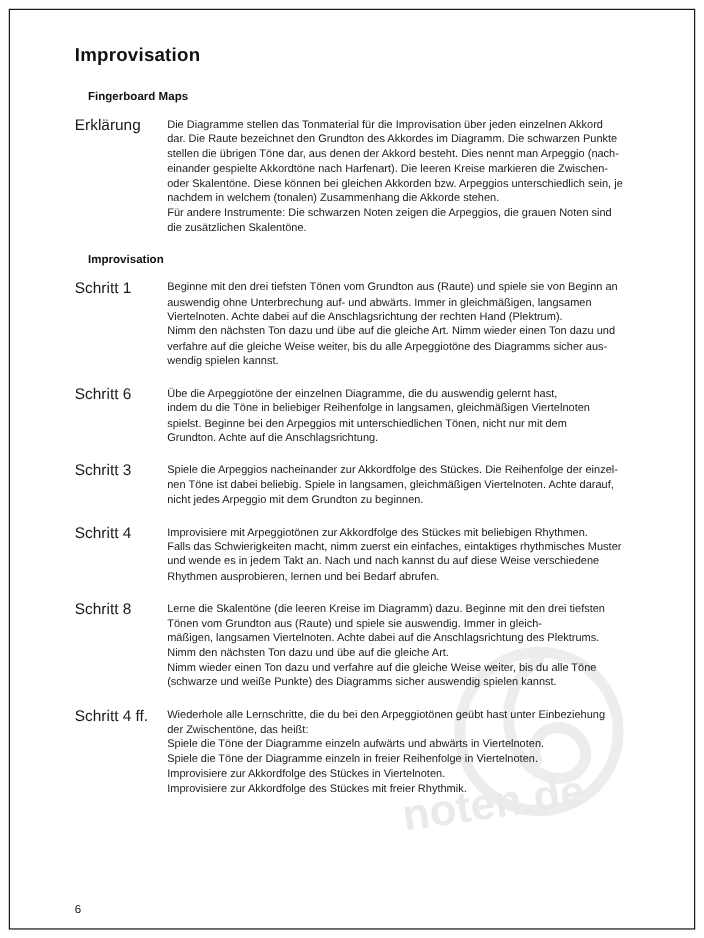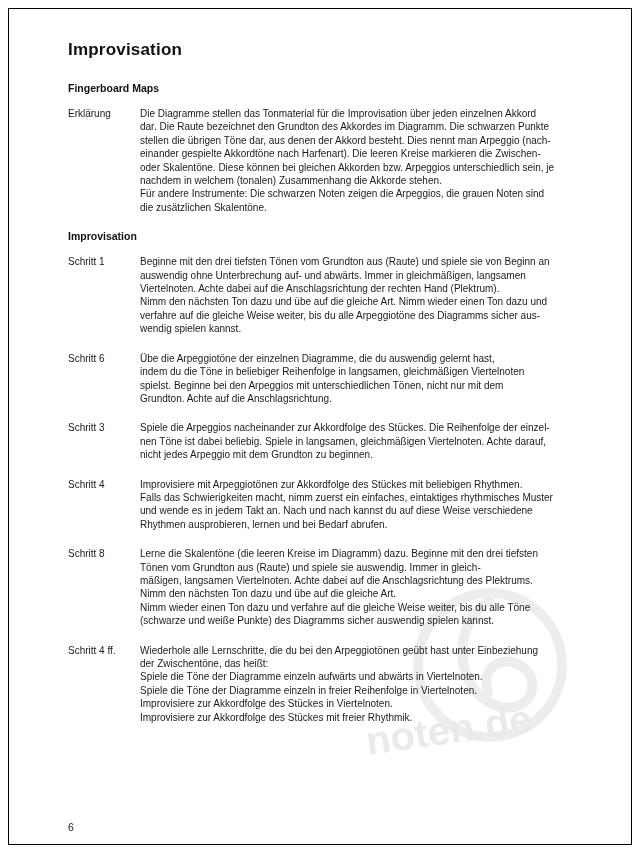--- a/index.html
+++ b/index.html
@@ -34,44 +34,45 @@
   h1.page-title {
     font-size: 17px;
     font-weight: bold;
     letter-spacing: 0.2px;
     margin: 0 0 22px 0;
     color: #111111;
   }
   h2.section-heading {
     font-size: 10.5px;
     font-weight: bold;
-    margin: 0 0 13px 0;
+    margin: 0 0 13px 12px;
     color: #111111;
   }
   h2.section-heading.second {
     margin-top: 15px;
   }
   .entry {
     display: flex;
     align-items: flex-start;
     margin: 0 0 16px 0;
   }
   .entry-label {
     flex: 0 0 72px;
-    font-size: 10px;
+    font-size: 14px;
     line-height: 13.4px;
     color: #1a1a1a;
   }
   .entry-text {
     flex: 1 1 auto;
     font-size: 10px;
     line-height: 13.4px;
     white-space: pre-line;
     color: #1a1a1a;
     max-width: 470px;
+    margin-left: 12px;
   }
   .page-number {
     position: absolute;
     left: 68px;
     bottom: 20px;
     font-size: 10.5px;
     color: #1a1a1a;
   }
   .watermark {
     position: absolute;

